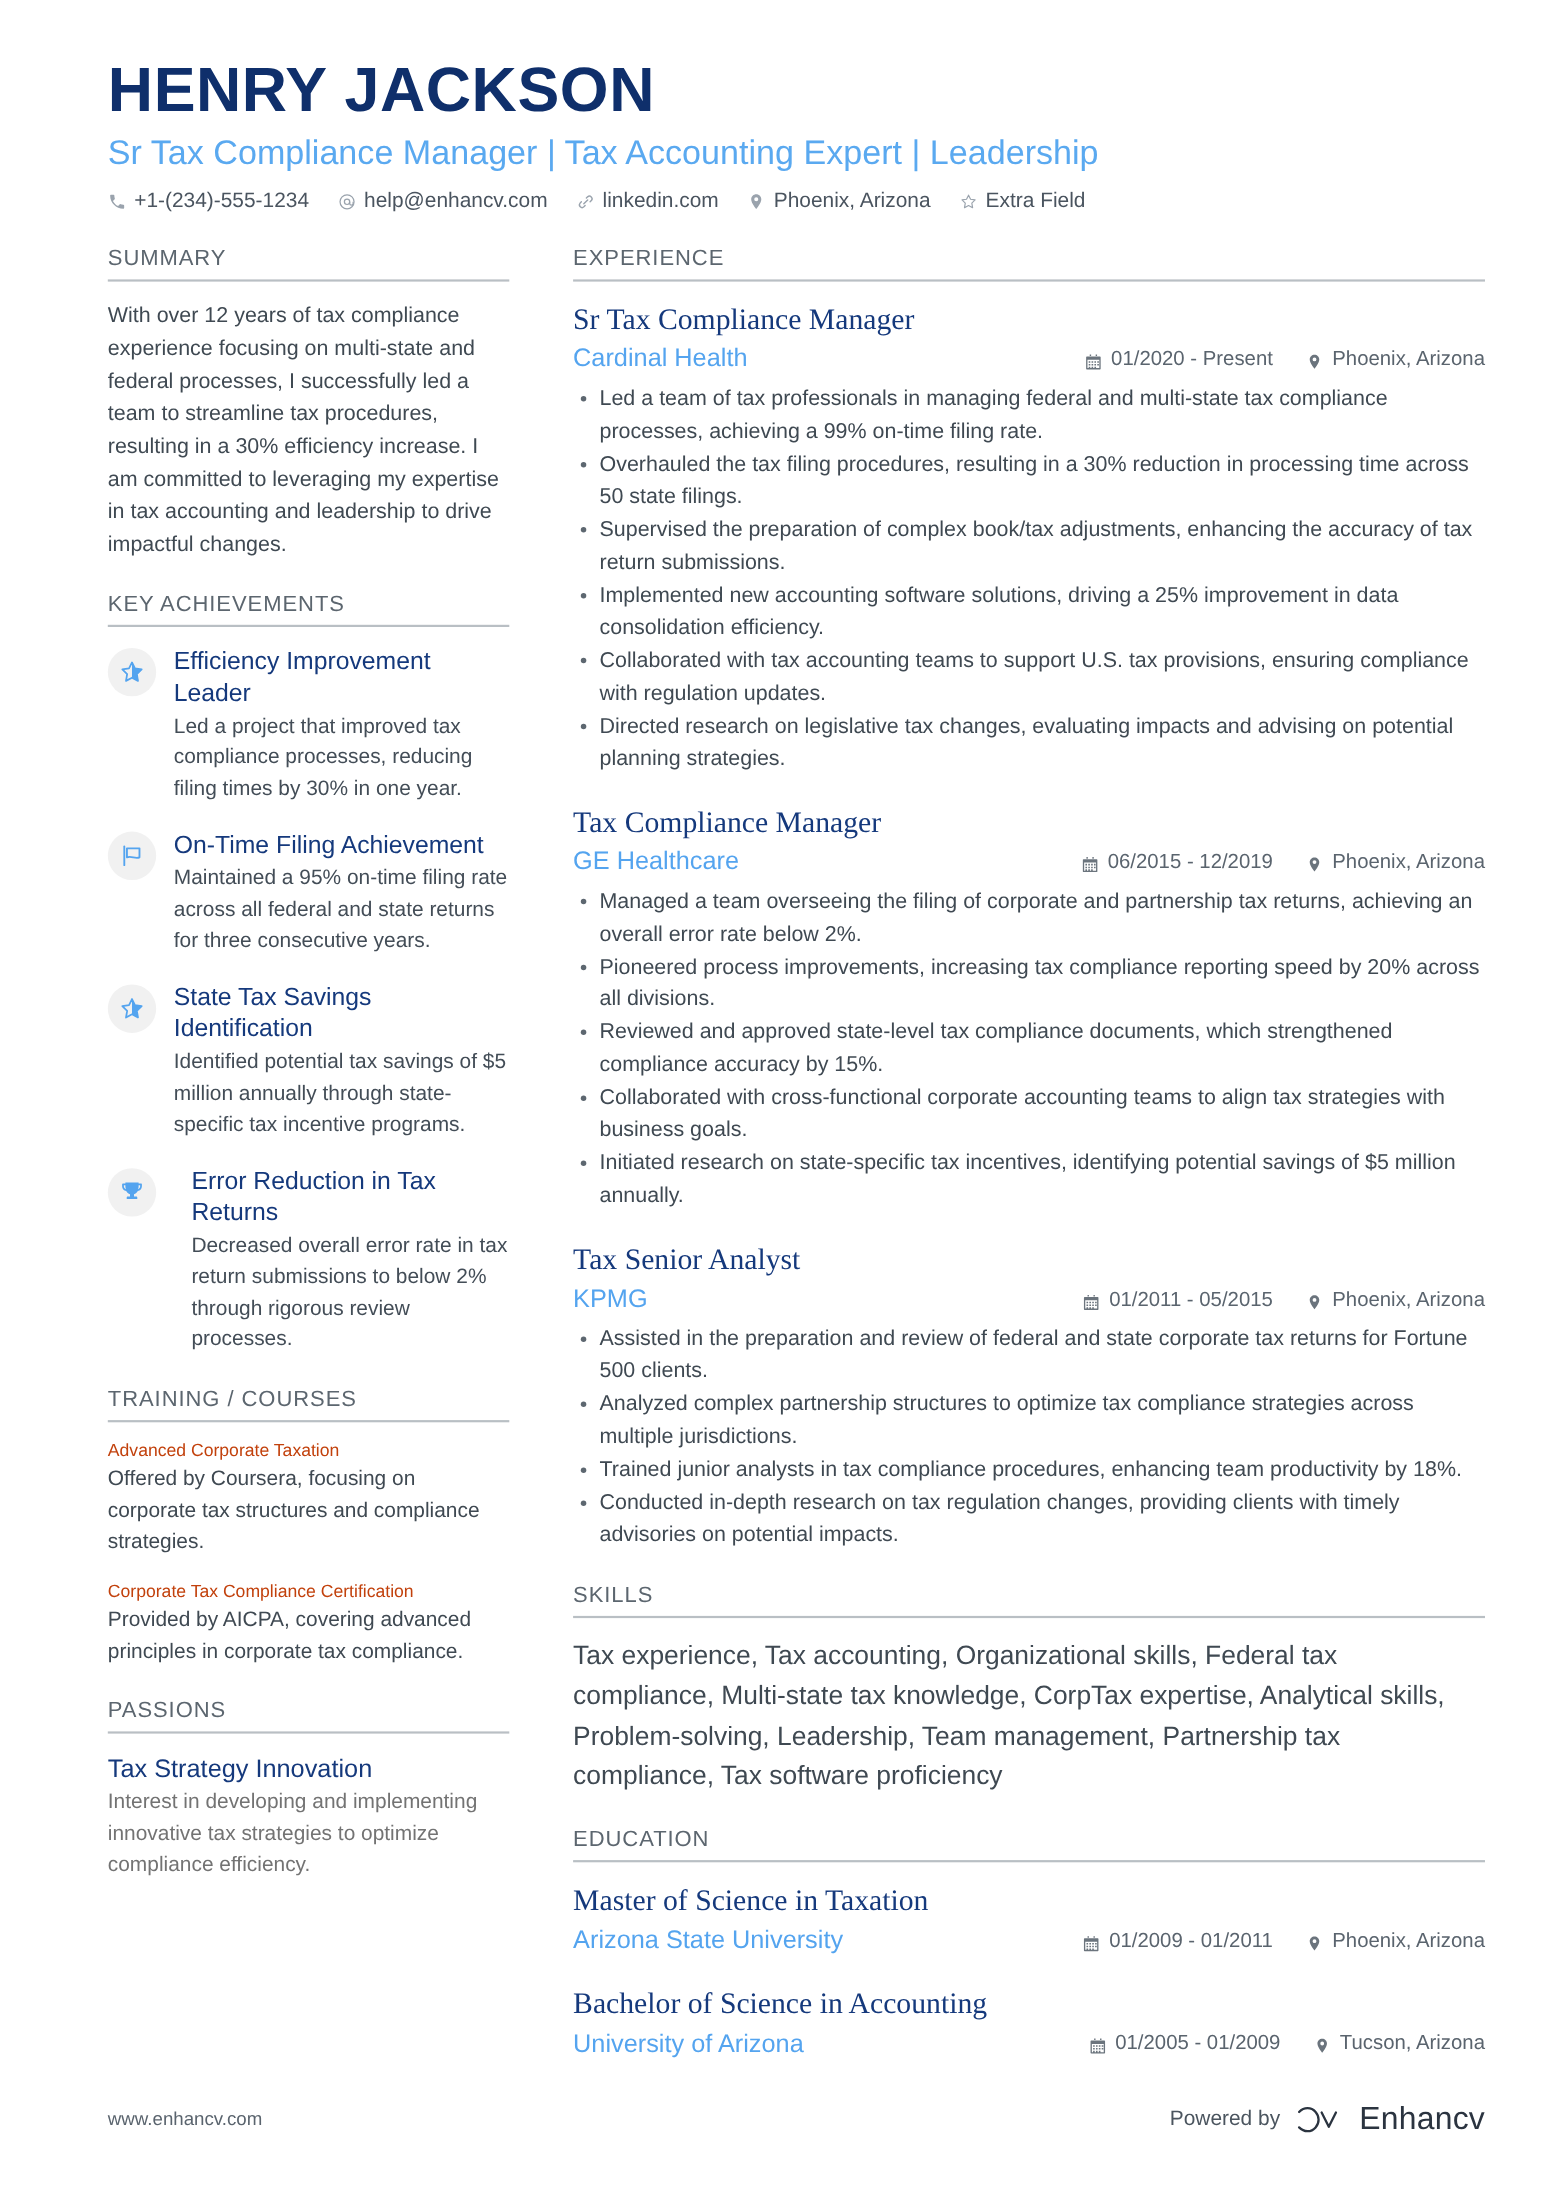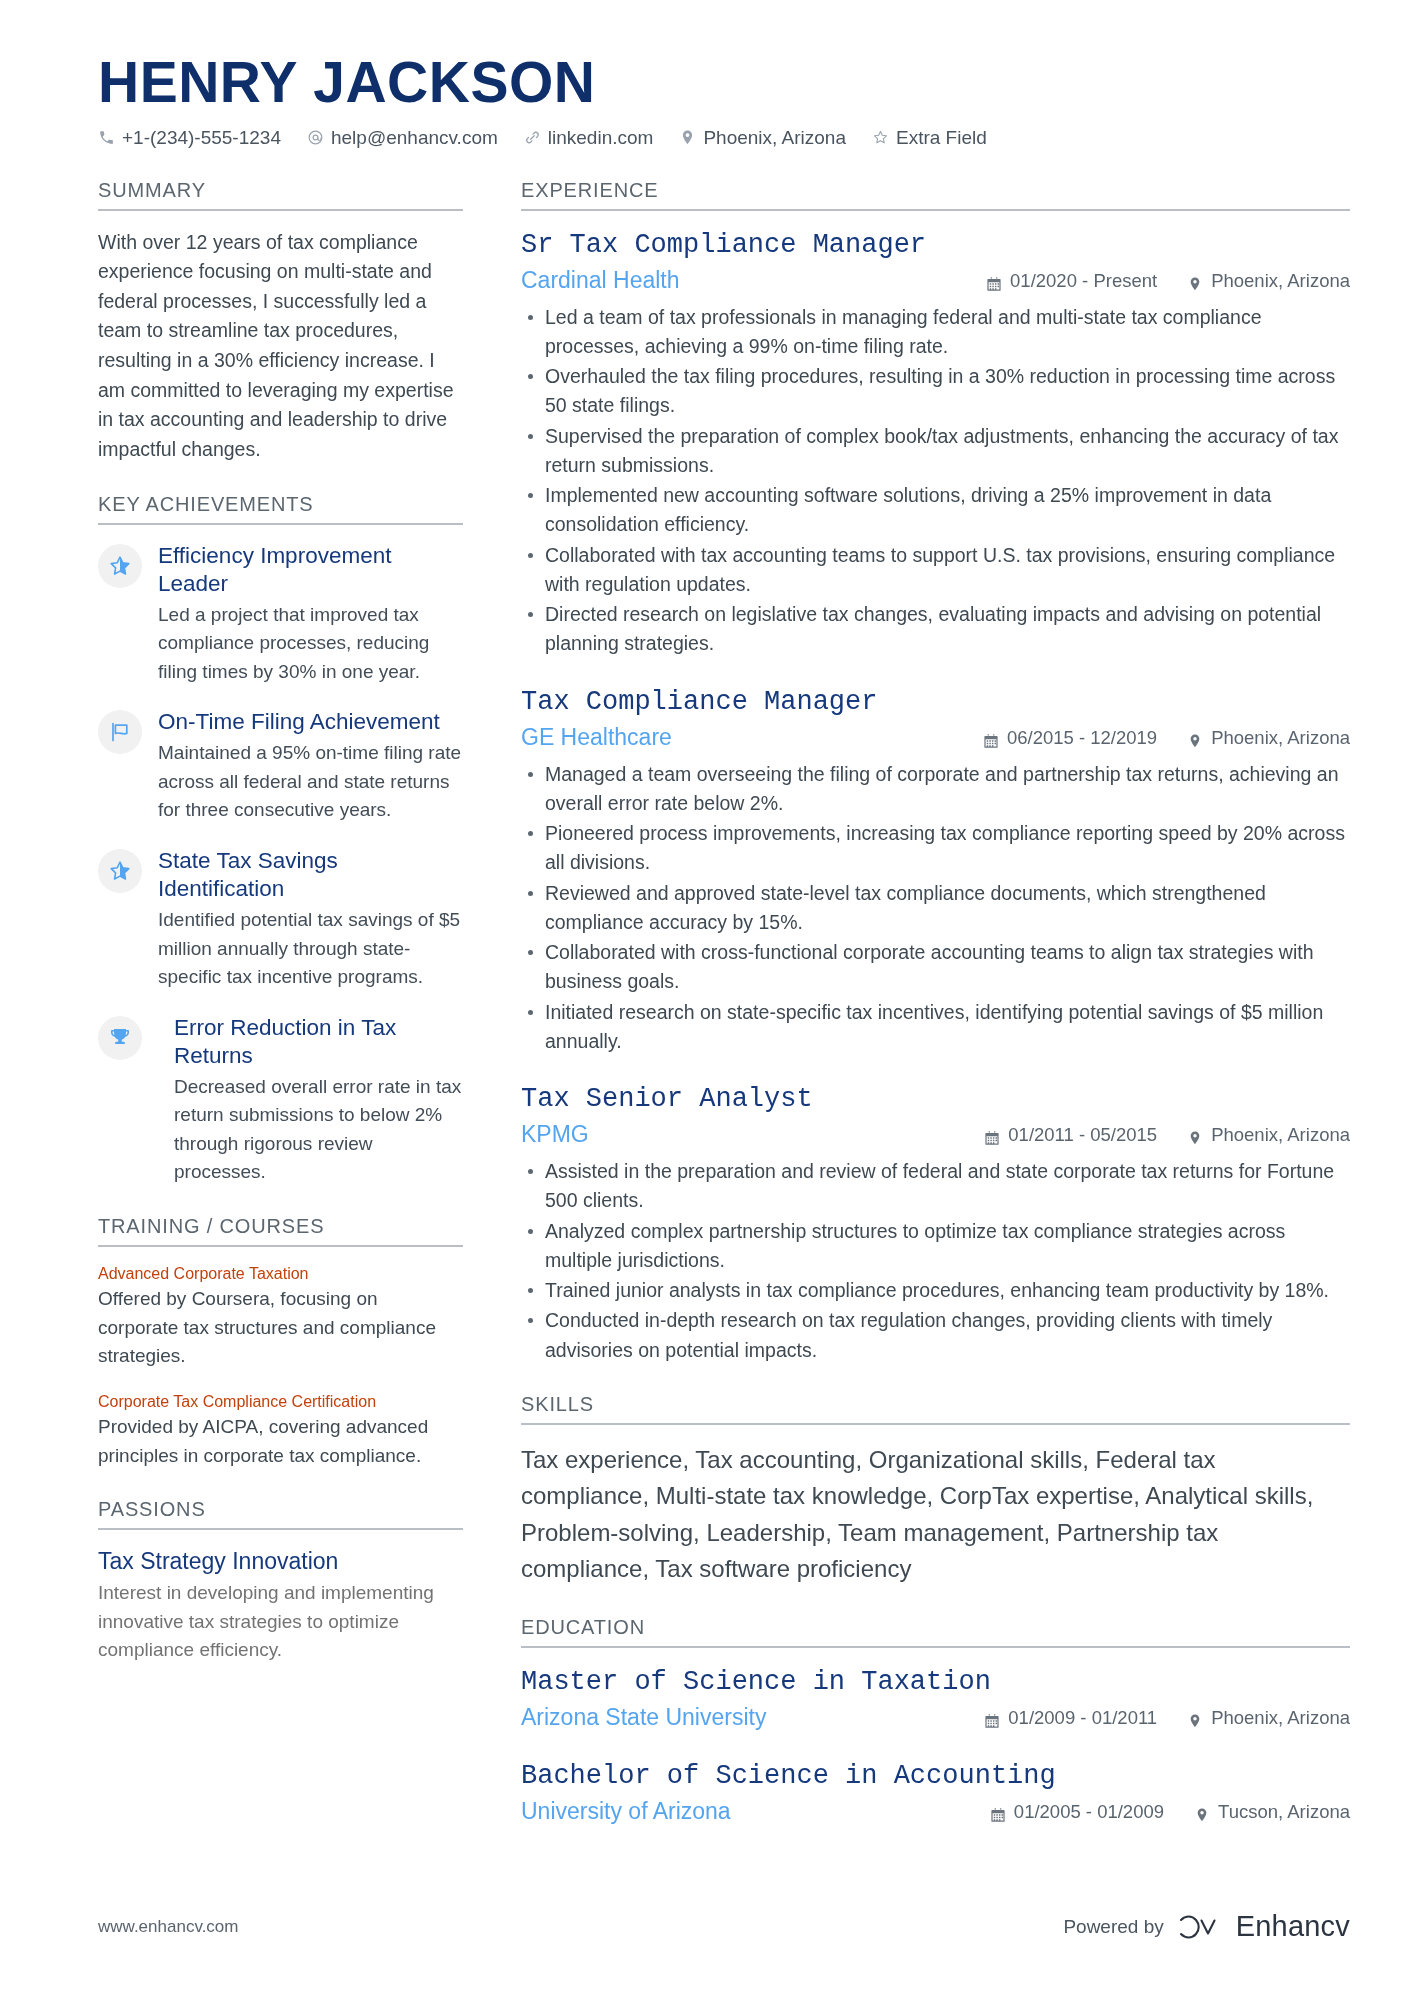--- a/index.html
+++ b/index.html
@@ -173,21 +173,21 @@
     font-size: 19px;
     line-height: 1.5;
     color: #737373;
   }
 
   
   .entry { margin-bottom: 26px; }
   .entry:last-child { margin-bottom: 4px; }
 
   .entry-title {
-    font-family: Liberation Mono, monospace;
+    font-family: Liberation Serif, serif;
     font-size: 27px;
     font-weight: 400;
     color: #15397c;
     line-height: 1.3;
     margin-bottom: 3px;
   }
 
   .entry-meta {
     display: flex;
     align-items: center;
@@ -291,20 +291,21 @@
   }
   .brand-mark { display: block; color: #2b3440; }
 </style>
 </head>
 <body>
 
 <div class="page">
 
   <div class="header">
     <div class="full-name">HENRY JACKSON</div>
+    <div class="job-title">Sr Tax Compliance Manager | Tax Accounting Expert | Leadership</div>
     <div class="contact-row">
 
       <div class="contact-item">
         <span class="ico">
           <svg width="17" height="17" viewBox="0 0 24 24" fill="currentColor">
               <path d="M6.6 10.8c1.5 2.9 3.7 5.1 6.6 6.6l2.2-2.2c.3-.3.7-.4 1-.2 1.1.4 2.3.6 3.6.6.6 0 1 .4 1 1V20c0 .6-.4 1-1 1C10.6 21 3 13.4 3 4c0-.6.4-1 1-1h3.4c.6 0 1 .4 1 1 0 1.2.2 2.4.6 3.6.1.4 0 .7-.2 1l-2.2 2.2z"></path>
             </svg>
         </span>
         <span>+1-(234)-555-1234</span>
       </div>

